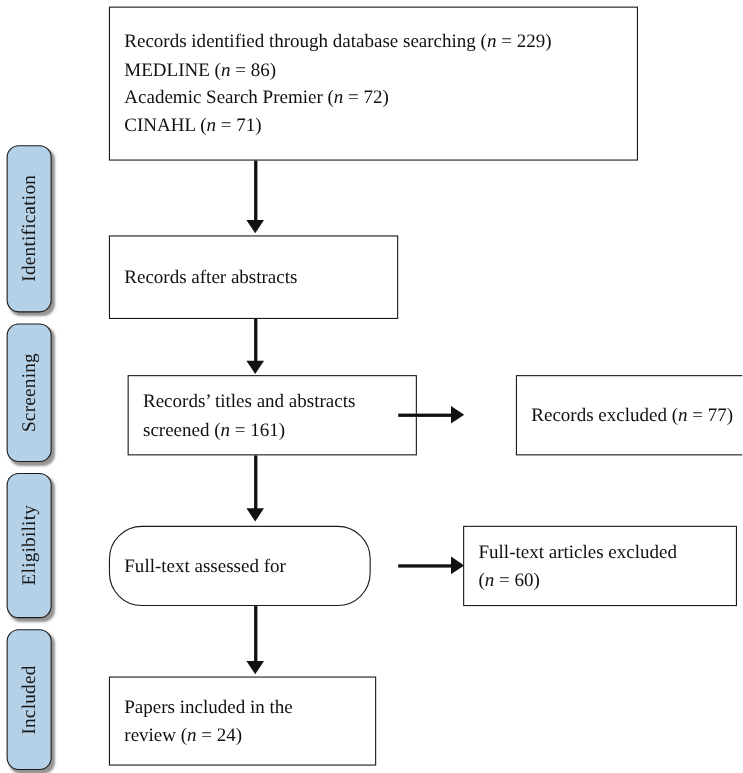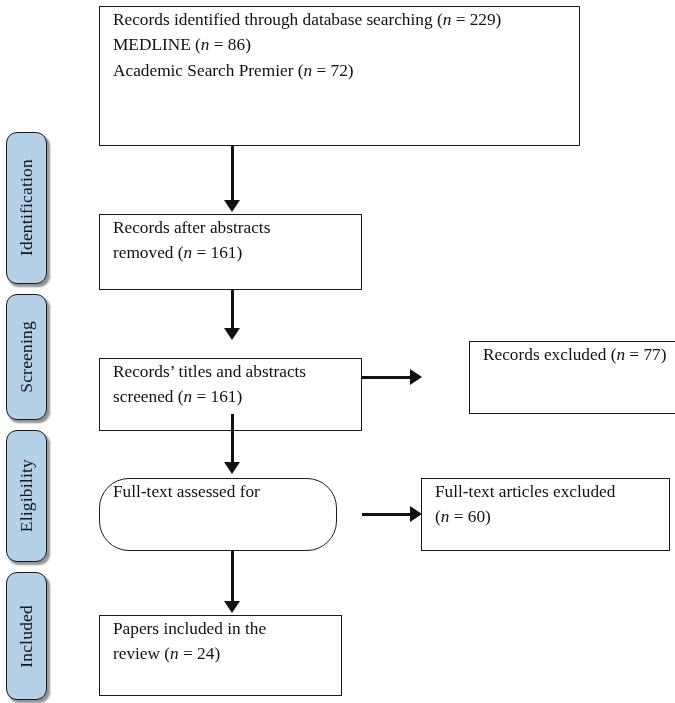--- a/index.html
+++ b/index.html
@@ -41,21 +41,21 @@
   }
 
   
   .flow-box {
     position: absolute;
     box-sizing: border-box;
     background: #ffffff;
     border: 1.9px solid #1a1a1a;
     display: flex;
     flex-direction: column;
-    justify-content: flex-start;
+    justify-content: center;
   }
   .flow-box .line {
     font-size: 17.3px;
     line-height: 1.47;
     color: #101010;
     padding-left: 13px;
     padding-right: 6px;
     white-space: nowrap;
   }
 
@@ -107,34 +107,34 @@
   </div>
 
   <div class="stage-tab" style="top:572px; height:128px;">
     <span class="vlabel">Included</span>
   </div>
 
   <div class="flow-box" style="left:99px; top:6px; width:481px; height:140px;">
     <div class="line">Records identified through database searching (<em class="n">n</em> = 229)</div>
     <div class="line">MEDLINE (<em class="n">n</em> = 86)</div>
     <div class="line">Academic Search Premier (<em class="n">n</em> = 72)</div>
+    <div class="line">CINAHL (<em class="n">n</em> = 71)</div>
   </div>
 
   <div class="v-line" style="left:231px; top:146px; height:56px;"></div>
   <div class="arrow-down" style="left:224px; top:200px;"></div>
 
   <div class="flow-box" style="left:99px; top:214px; width:263px; height:76px;">
     <div class="line">Records after abstracts</div>
-    <div class="line">removed (<em class="n">n</em> = 161)</div>
   </div>
 
   <div class="v-line" style="left:231px; top:290px; height:40px;"></div>
   <div class="arrow-down" style="left:224px; top:328px;"></div>
 
-  <div class="flow-box" style="left:99px; top:341px; width:263px; height:73px;margin-top:17px;">
+  <div class="flow-box" style="left:116px; top:341px; width:263px; height:73px;">
     <div class="line">Records’ titles and abstracts</div>
     <div class="line">screened (<em class="n">n</em> = 161)</div>
   </div>
 
   <div class="h-line" style="left:362px; top:376px; width:52px;"></div>
   <div class="arrow-right" style="left:410px; top:369px;"></div>
 
   <div class="flow-box" style="left:421px; top:341px; width:249px; height:73px;margin-left:48px;">
     <div class="line">Records excluded (<em class="n">n</em> = 77)</div>
   </div>

